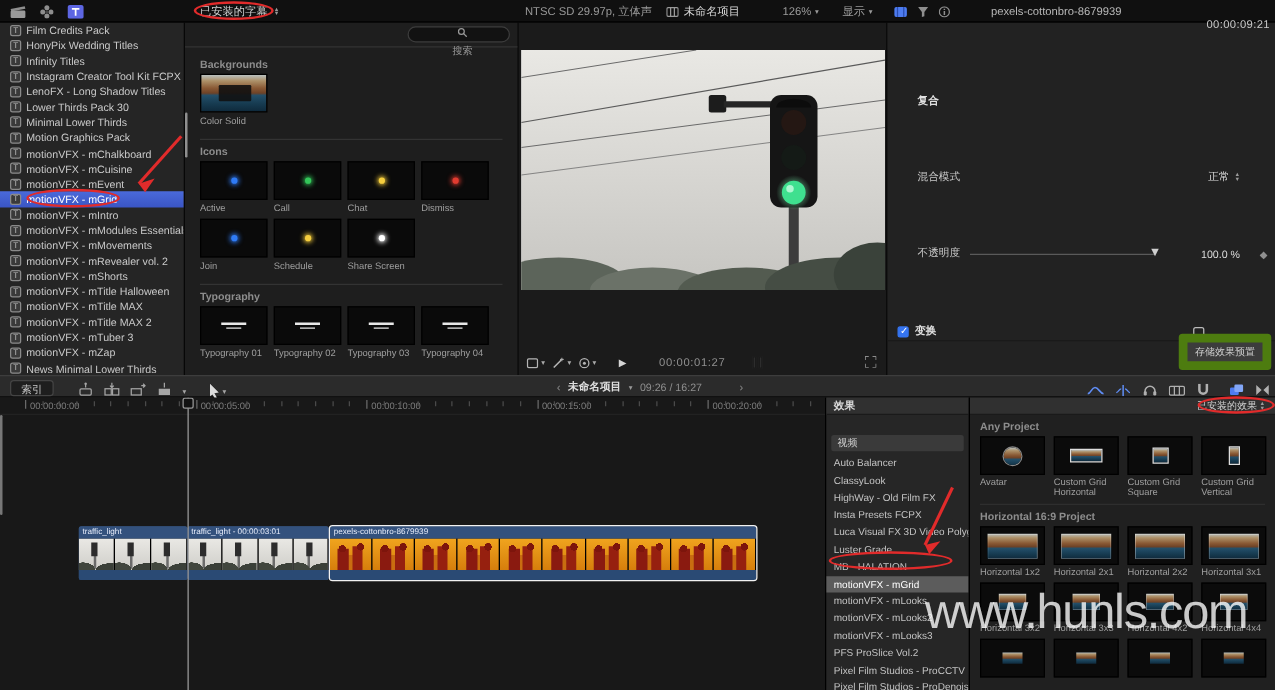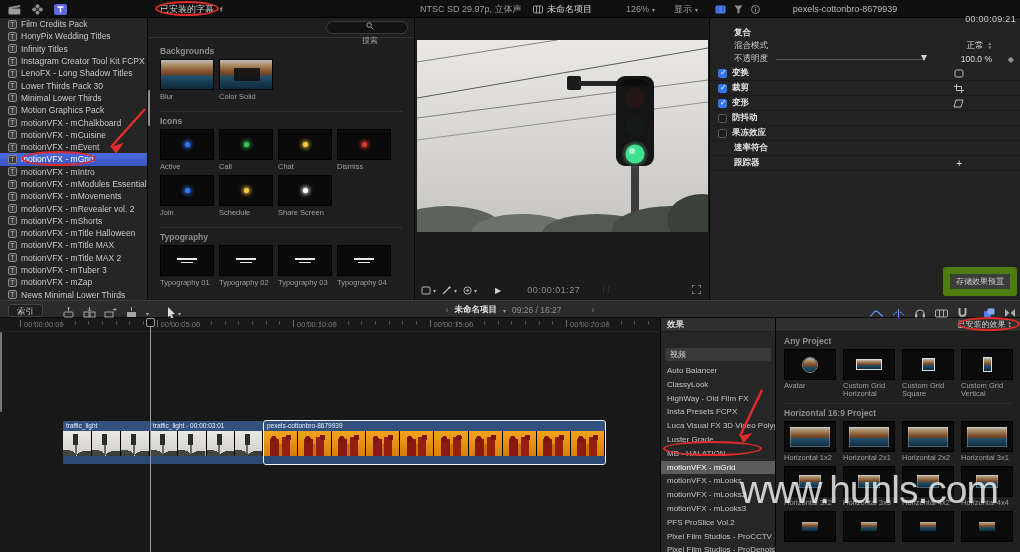--- a/index.html
+++ b/index.html
@@ -46,21 +46,21 @@
   .video{position:absolute;left:2px;top:22px;width:291px;height:192px;background:#ddd;}
   .v-controls{position:absolute;left:0;bottom:2px;width:100%;height:16px;display:flex;align-items:center;font-size:8px;color:#aaa;}
   .vc-group{display:flex;align-items:center;gap:2px;margin-left:6px;}
   .v-tc{color:#8f8f8f;font-size:9px;letter-spacing:.5px;margin-left:26px;}
   .meters{display:flex;gap:2px;margin-left:22px;}
   .meters span{width:3px;height:10px;background:#2d2d2d;border:1px solid #1a1a1a;}
   .v-expand{margin-left:auto;margin-right:8px;}
 
   
   .insp-rows{position:absolute;left:0;top:8px;width:100%;}
-  .insp-row{position:relative;height:15px;display:flex;align-items:center;border-bottom:1px solid #1a1a1a;font-size:8.5px;}
+  .insp-row{position:relative;height:15px;display:flex;align-items:center;border-bottom:1px solid #1a1a1a;font-size:8.5px;margin-top:48px;}
   .insp-row.sub{border-bottom:none;height:13px;}
   .insp-label{color:#c9c9c9;}
   .insp-label.strong{color:#e2e2e2;font-weight:bold;}
   .cb{width:9px;height:9px;border-radius:2px;margin:0 5px 0 8px;border:1px solid #555;background:#1c1c1c;position:relative;}
   .cb.on{background:#3574f0;border-color:#3574f0;}
   .cb.on::after{content:"✓";position:absolute;left:1px;top:-2px;font-size:8px;color:#fff;}
   .pad24{padding-left:24px;}
   .insp-right{position:absolute;right:28px;display:flex;align-items:center;gap:2px;color:#ddd;text-align:center;}
   .slider-line{position:absolute;left:66px;top:7px;width:148px;height:1px;background:#5a5a5a;}
   .slider-knob{position:absolute;left:211px;top:3px;width:0;height:0;border-left:3.5px solid transparent;border-right:3.5px solid transparent;border-top:6px solid #cfcfcf;}
@@ -333,24 +333,20 @@
               <circle cx="3.1" cy="3.1" r="2.3" stroke="#999" fill="none"></circle>
               <path d="M4.9 4.9 L7.4 7.4" stroke="#999"></path>
             </svg>
         </span>
         <span>搜索</span>
       </div>
     </div>
     <div class="br-content" id="browser-content">
         <div class="br-sec-title">Backgrounds</div>
         <div class="thumb-row">
-          <div class="thumb-cell">
-            <div class="thumb photo"></div>
-            <div class="thumb-label">Blur</div>
-          </div>
           <div class="thumb-cell">
             <div class="thumb photo">
               <div class="photo-inner-dark"></div>
             </div>
             <div class="thumb-label">Color Solid</div>
           </div>
         </div>
         <div class="br-sec-div"></div>
         <div class="br-sec-title">Icons</div>
         <div class="thumb-row">

